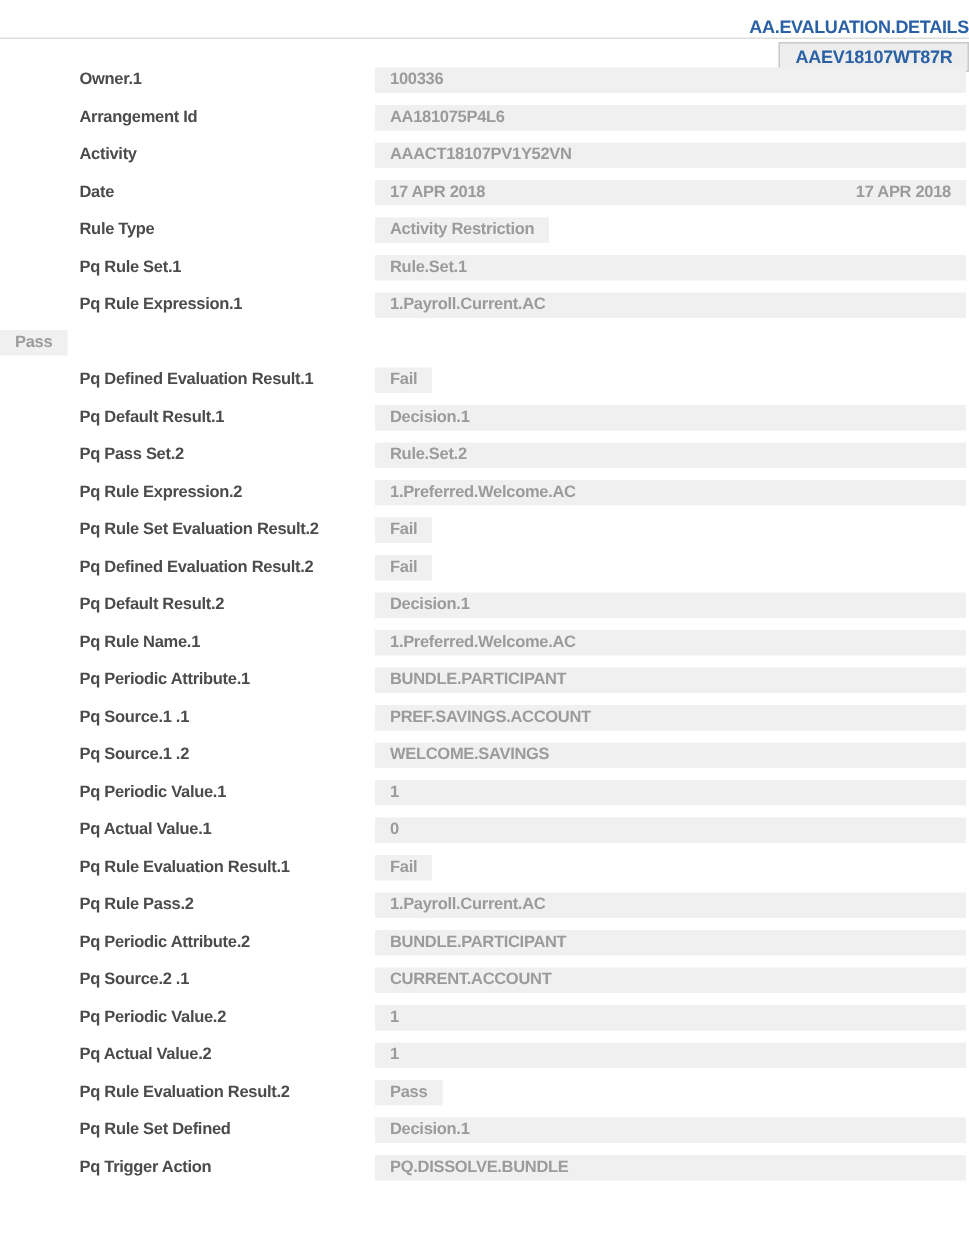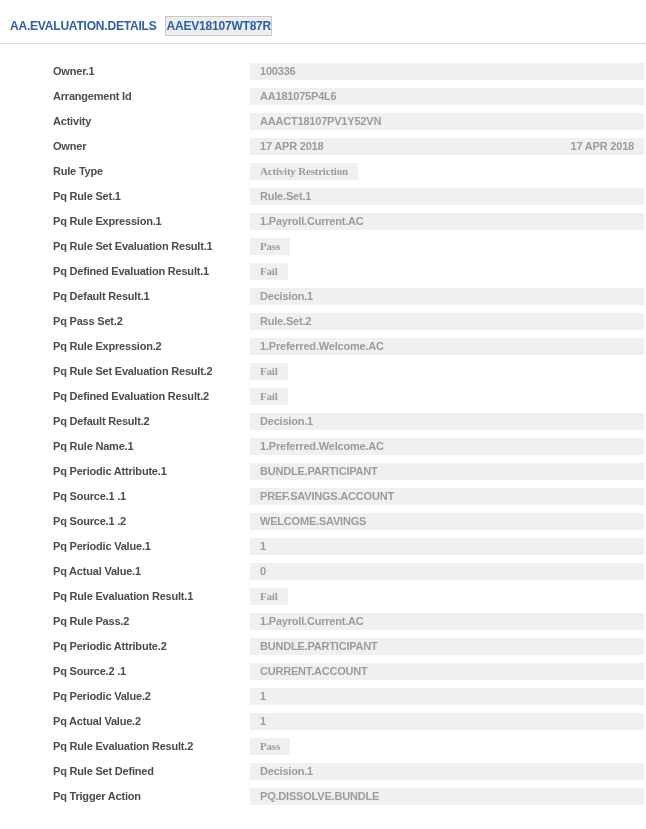--- a/index.html
+++ b/index.html
@@ -16,41 +16,42 @@
   body{
     font-family:"Liberation Sans", sans-serif;
     letter-spacing:-0.2px;
     overflow:hidden;
     height:829px;
   }
   .page{width:646px;height:829px;background:#fff;}
 
   
   .header{
-    height:44px;
+    height:26px;
     border-bottom:1px solid var(--divider);
     display:flex;
-    align-items:center;
+    align-items:flex-end;
     padding:8px 0 0 10px;
+    flex-direction:column;
   }
   .title{
     color:var(--accent-blue);
     font-weight:700;
     font-size:12px;
     line-height:20px;
   }
   .badge{
     margin-left:9px;
     background:var(--badge-bg);
     border:1px solid var(--badge-border);
     color:var(--accent-blue);
     font-weight:700;
     font-size:12px;
     line-height:18px;
-    padding:0 0;
+    padding:0 10px;
     height:20px;
   }
 
   
   .rows{
     margin-top:19px;
     display:flex;
     flex-direction:column;
     gap:8px;
   }
@@ -81,21 +82,20 @@
     font-size:11px;
     line-height:17px;
     height:17px;
     padding:0 10px;
     display:flex;
     justify-content:space-between;
     white-space:nowrap;
   }
   .value-box.fit{
     flex:0 0 auto;
-    font-family:Liberation Serif, serif;
   }
 </style>
 </head>
 <body>
 
 <div class="page">
 
   <div class="header">
     <span class="title">AA.EVALUATION.DETAILS</span>
     <span class="badge">AAEV18107WT87R</span>
@@ -123,21 +123,21 @@
       <div class="row">
     <div class="label">Activity</div>
     <div class="value-area">
       <div class="value-box">
         <span>AAACT18107PV1Y52VN</span>
 
       </div>
     </div>
   </div>
       <div class="row">
-    <div class="label">Owner</div>
+    <div class="label">Date</div>
     <div class="value-area">
       <div class="value-box">
         <span>17 APR 2018</span>
         <span>17 APR 2018</span>
       </div>
     </div>
   </div>
       <div class="row">
     <div class="label">Rule Type</div>
     <div class="value-area">
@@ -159,21 +159,20 @@
       <div class="row">
     <div class="label">Pq Rule Expression.1</div>
     <div class="value-area">
       <div class="value-box">
         <span>1.Payroll.Current.AC</span>
 
       </div>
     </div>
   </div>
       <div class="row">
-    <div class="label">Pq Rule Set Evaluation Result.1</div>
     <div class="value-area">
       <div class="value-box fit">
         <span>Pass</span>
 
       </div>
     </div>
   </div>
       <div class="row">
     <div class="label">Pq Defined Evaluation Result.1</div>
     <div class="value-area">

